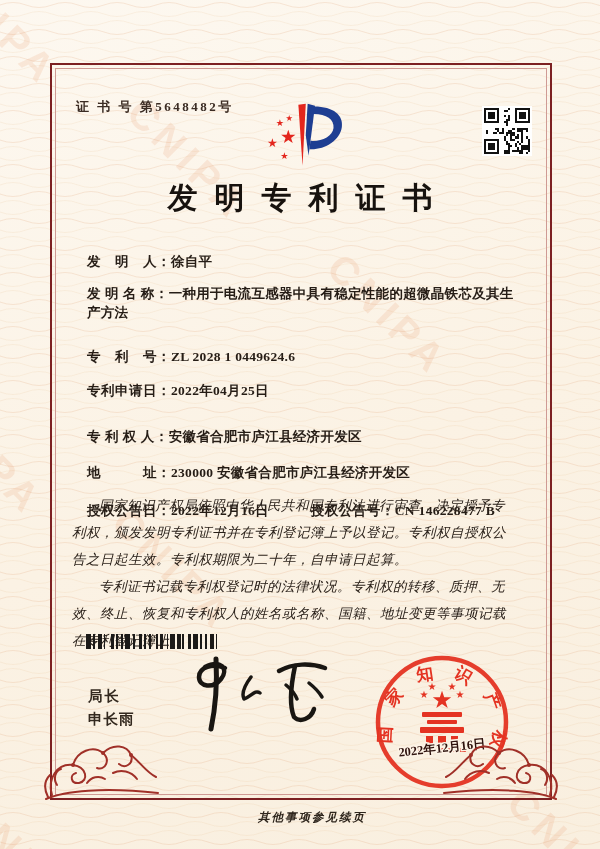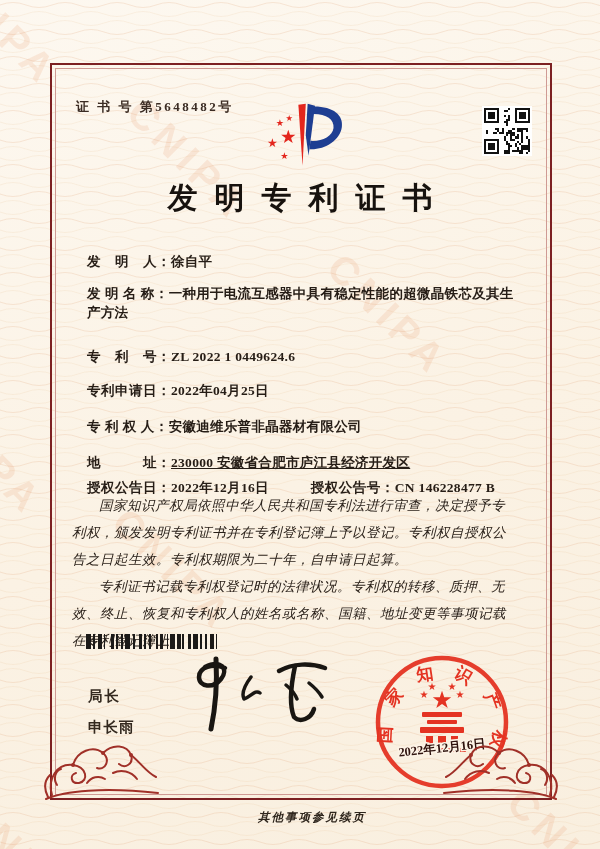--- a/index.html
+++ b/index.html
@@ -43,38 +43,38 @@
     text-align:center;font-size:30px;font-weight:bold;color:#17120e;
     letter-spacing:17px;text-indent:17px;
   }
   .fields{position:absolute;left:87px;top:252px;width:432px;}
   .frow{font-size:13.5px;line-height:19px;color:#261d16;white-space:nowrap;}
   .frow .lab{display:inline-block;min-width:76px;letter-spacing:0.5px;font-weight:600;}
   .frow .val{font-weight:600;letter-spacing:0.3px;}
   .r1{margin-bottom:25px;white-space:normal;}
   .r2{margin-bottom:13px;}
   .r3{margin-bottom:15px;}
-  .r4{margin-bottom:17px;}
+  .r4{margin-bottom:27px;}
   .r5{margin-bottom:17px;}
-  .r6{margin-bottom:6px;text-decoration:underline;}
+  .r6{margin-bottom:19px;}
   .pair2{margin-left:42px;}
   .legal{
     position:absolute;left:72px;top:492px;width:442px;
     font-size:13.5px;line-height:27px;color:#2a211a;
     font-style:italic;letter-spacing:0.5px;
   }
   .legal p{margin:0;text-indent:2em;}
   .barcode{
     position:absolute;left:86px;top:634px;width:156px;height:15px;
     display:flex;align-items:stretch;background:transparent;
   }
   .barcode i{display:block;height:100%;}
   .director{position:absolute;left:88px;top:687px;font-family:"Liberation Sans","DejaVu Sans",sans-serif;}
   .director .t{font-size:14.5px;font-weight:700;color:#33291f;letter-spacing:2px;}
-  .director .n{font-size:14.5px;font-weight:700;color:#33291f;letter-spacing:1px;margin-top:12px;}
+  .director .n{font-size:14.5px;font-weight:700;color:#33291f;letter-spacing:1px;margin-top:4px;}
   .signature{position:absolute;left:183px;top:655px;width:155px;height:78px;}
   .seal{position:absolute;left:372px;top:652px;width:140px;height:140px;}
   .page-num{
     position:absolute;left:0;top:778px;width:100%;text-align:center;
     font-size:11.5px;color:#3a2b1e;letter-spacing:1px;font-weight:600;
   }
   .cont-note{
     position:absolute;left:0;top:810px;width:100%;text-align:center;
     font-size:11.5px;color:#2f261d;letter-spacing:2px;font-weight:600;font-style:italic;margin-left:12px;
   }
@@ -408,27 +408,27 @@
   <div class="title">发明专利证书</div>
 
   <div class="fields">
     <div class="frow r2">
       <span class="lab">发　明　人：</span><span class="val">徐自平</span>
     </div>
     <div class="frow r1">
       <span class="lab">发 明 名 称：</span><span class="val">一种用于电流互感器中具有稳定性能的超微晶铁芯及其生产方法</span>
     </div>
     <div class="frow r3">
-      <span class="lab">专　利　号：</span><span class="val">ZL 2022 1 0449624.6</span>
+      <span class="lab">专　利　号：</span><span class="val">ZL 2028 1 0449624.6</span>
     </div>
     <div class="frow r4">
       <span class="lab">专利申请日：</span><span class="val">2022年04月25日</span>
     </div>
     <div class="frow r5">
-      <span class="lab">专 利 权 人：</span><span class="val">安徽迪维乐普非晶器材有限公司</span>
+      <span class="lab">专 利 权 人：</span><span class="val">安徽省合肥市庐江县经济开发区</span>
     </div>
     <div class="frow r6">
       <span class="lab">地　　　址：</span><span class="val">230000 安徽省合肥市庐江县经济开发区</span>
     </div>
     <div class="frow">
       <span class="lab">授权公告日：</span><span class="val">2022年12月16日</span><span class="pair2"><span class="lab" style="min-width:0;">授权公告号：</span><span class="val">CN 146228477 B</span></span>
     </div>
   </div>
 
   <div class="legal">

